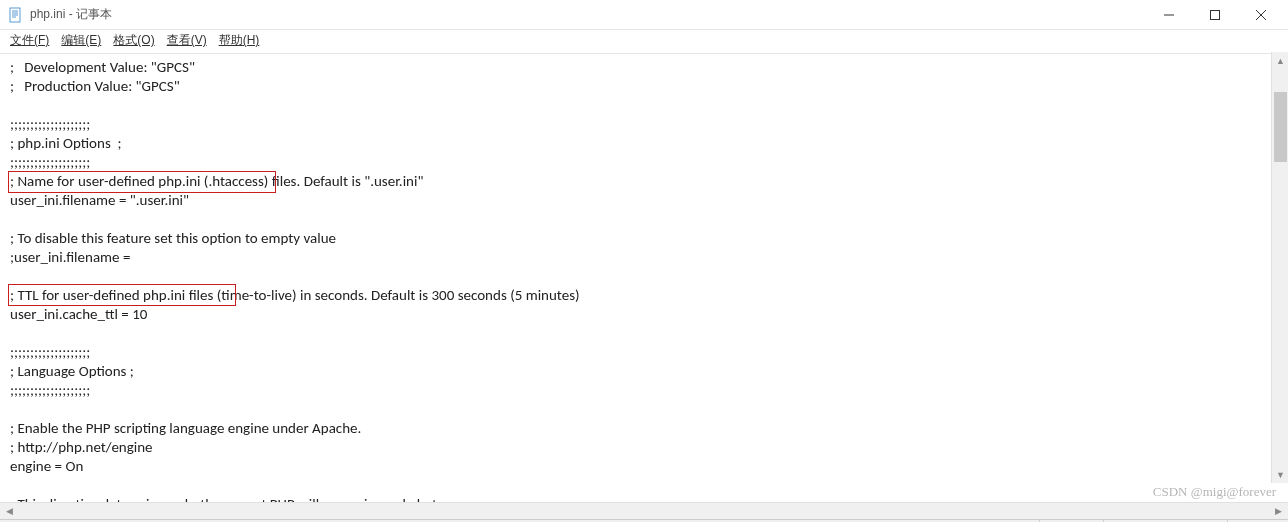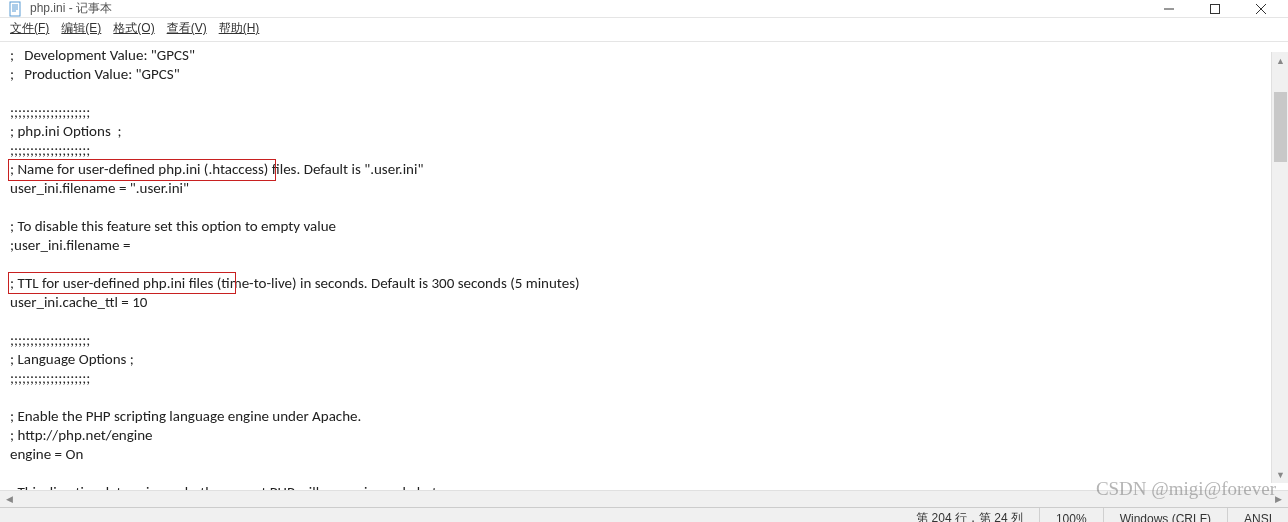--- a/index.html
+++ b/index.html
@@ -8,21 +8,21 @@
       font-size: 12px;
       background: #fff;
       width: 1288px;
       height: 522px;
       overflow: hidden;
       position: relative;
     }
     .titlebar {
       display: flex;
       align-items: center;
-      height: 18px;
+      height: 30px;
       padding: 0 4px 0 8px;
       background: #fff;
       border-bottom: 1px solid #e5e5e5;
     }
     .titlebar .app-icon {
       width: 16px; height: 16px;
       margin-right: 6px;
       display: flex; align-items: center; justify-content: center;
     }
     .titlebar .app-icon svg { width: 16px; height: 16px; }
@@ -102,21 +102,21 @@
       height: 100%;
       display: flex;
       align-items: center;
     }
     .statusbar .cell:first-child { border-left: none; }
     .watermark {
       position: absolute;
       right: 12px;
       bottom: 22px;
       font-family: "Segoe Script", cursive;
-      font-size: 19px;
+      font-size: 13px;
       color: rgba(120,120,120,0.55);
       pointer-events: none;
     }
     .vscroll {
       position: absolute;
       right: 0; top: 52px;
       width: 17px;
       height: calc(100% - 52px - 17px - 22px);
       background: #f0f0f0;
       border-left: 1px solid #e0e0e0;

